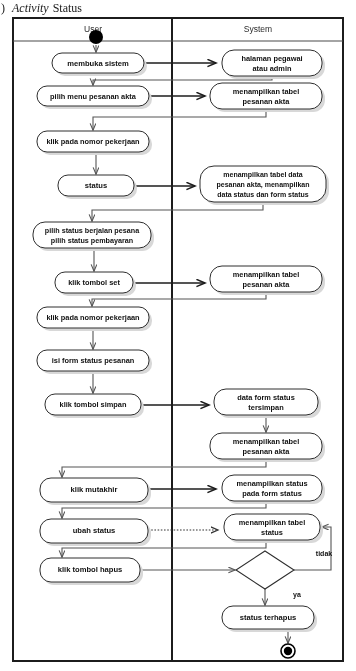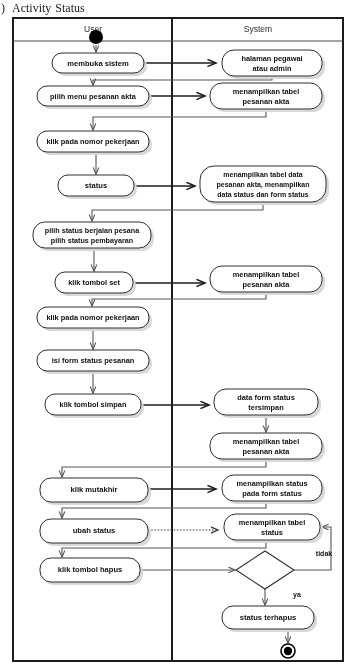--- a/index.html
+++ b/index.html
@@ -6,21 +6,21 @@
   body{
     width:356px;height:671px;position:relative;overflow:hidden;
     font-family:"Liberation Sans", sans-serif;
   }
   #caption{
     position:absolute;left:0px;top:1px;width:356px;height:16px;
     font-family:"Liberation Serif", serif;font-size:12px;color:#1a1a1a;
     white-space:nowrap;
   }
   #caption .paren{margin-left:1px;}
-  #caption .ital{margin-left:7px;}
+  #caption .ital{font-style:italic;margin-left:7px;}
   #caption .norm{font-style:normal;margin-left:4px;}
   #diagram{position:absolute;left:0;top:0;width:356px;height:637px;}
   svg{display:block;}
   .node-label{
     font-family:"Liberation Sans", sans-serif;
     font-weight:bold;
     fill:#111111;
     text-anchor:middle;
     dominant-baseline:middle;
   }

